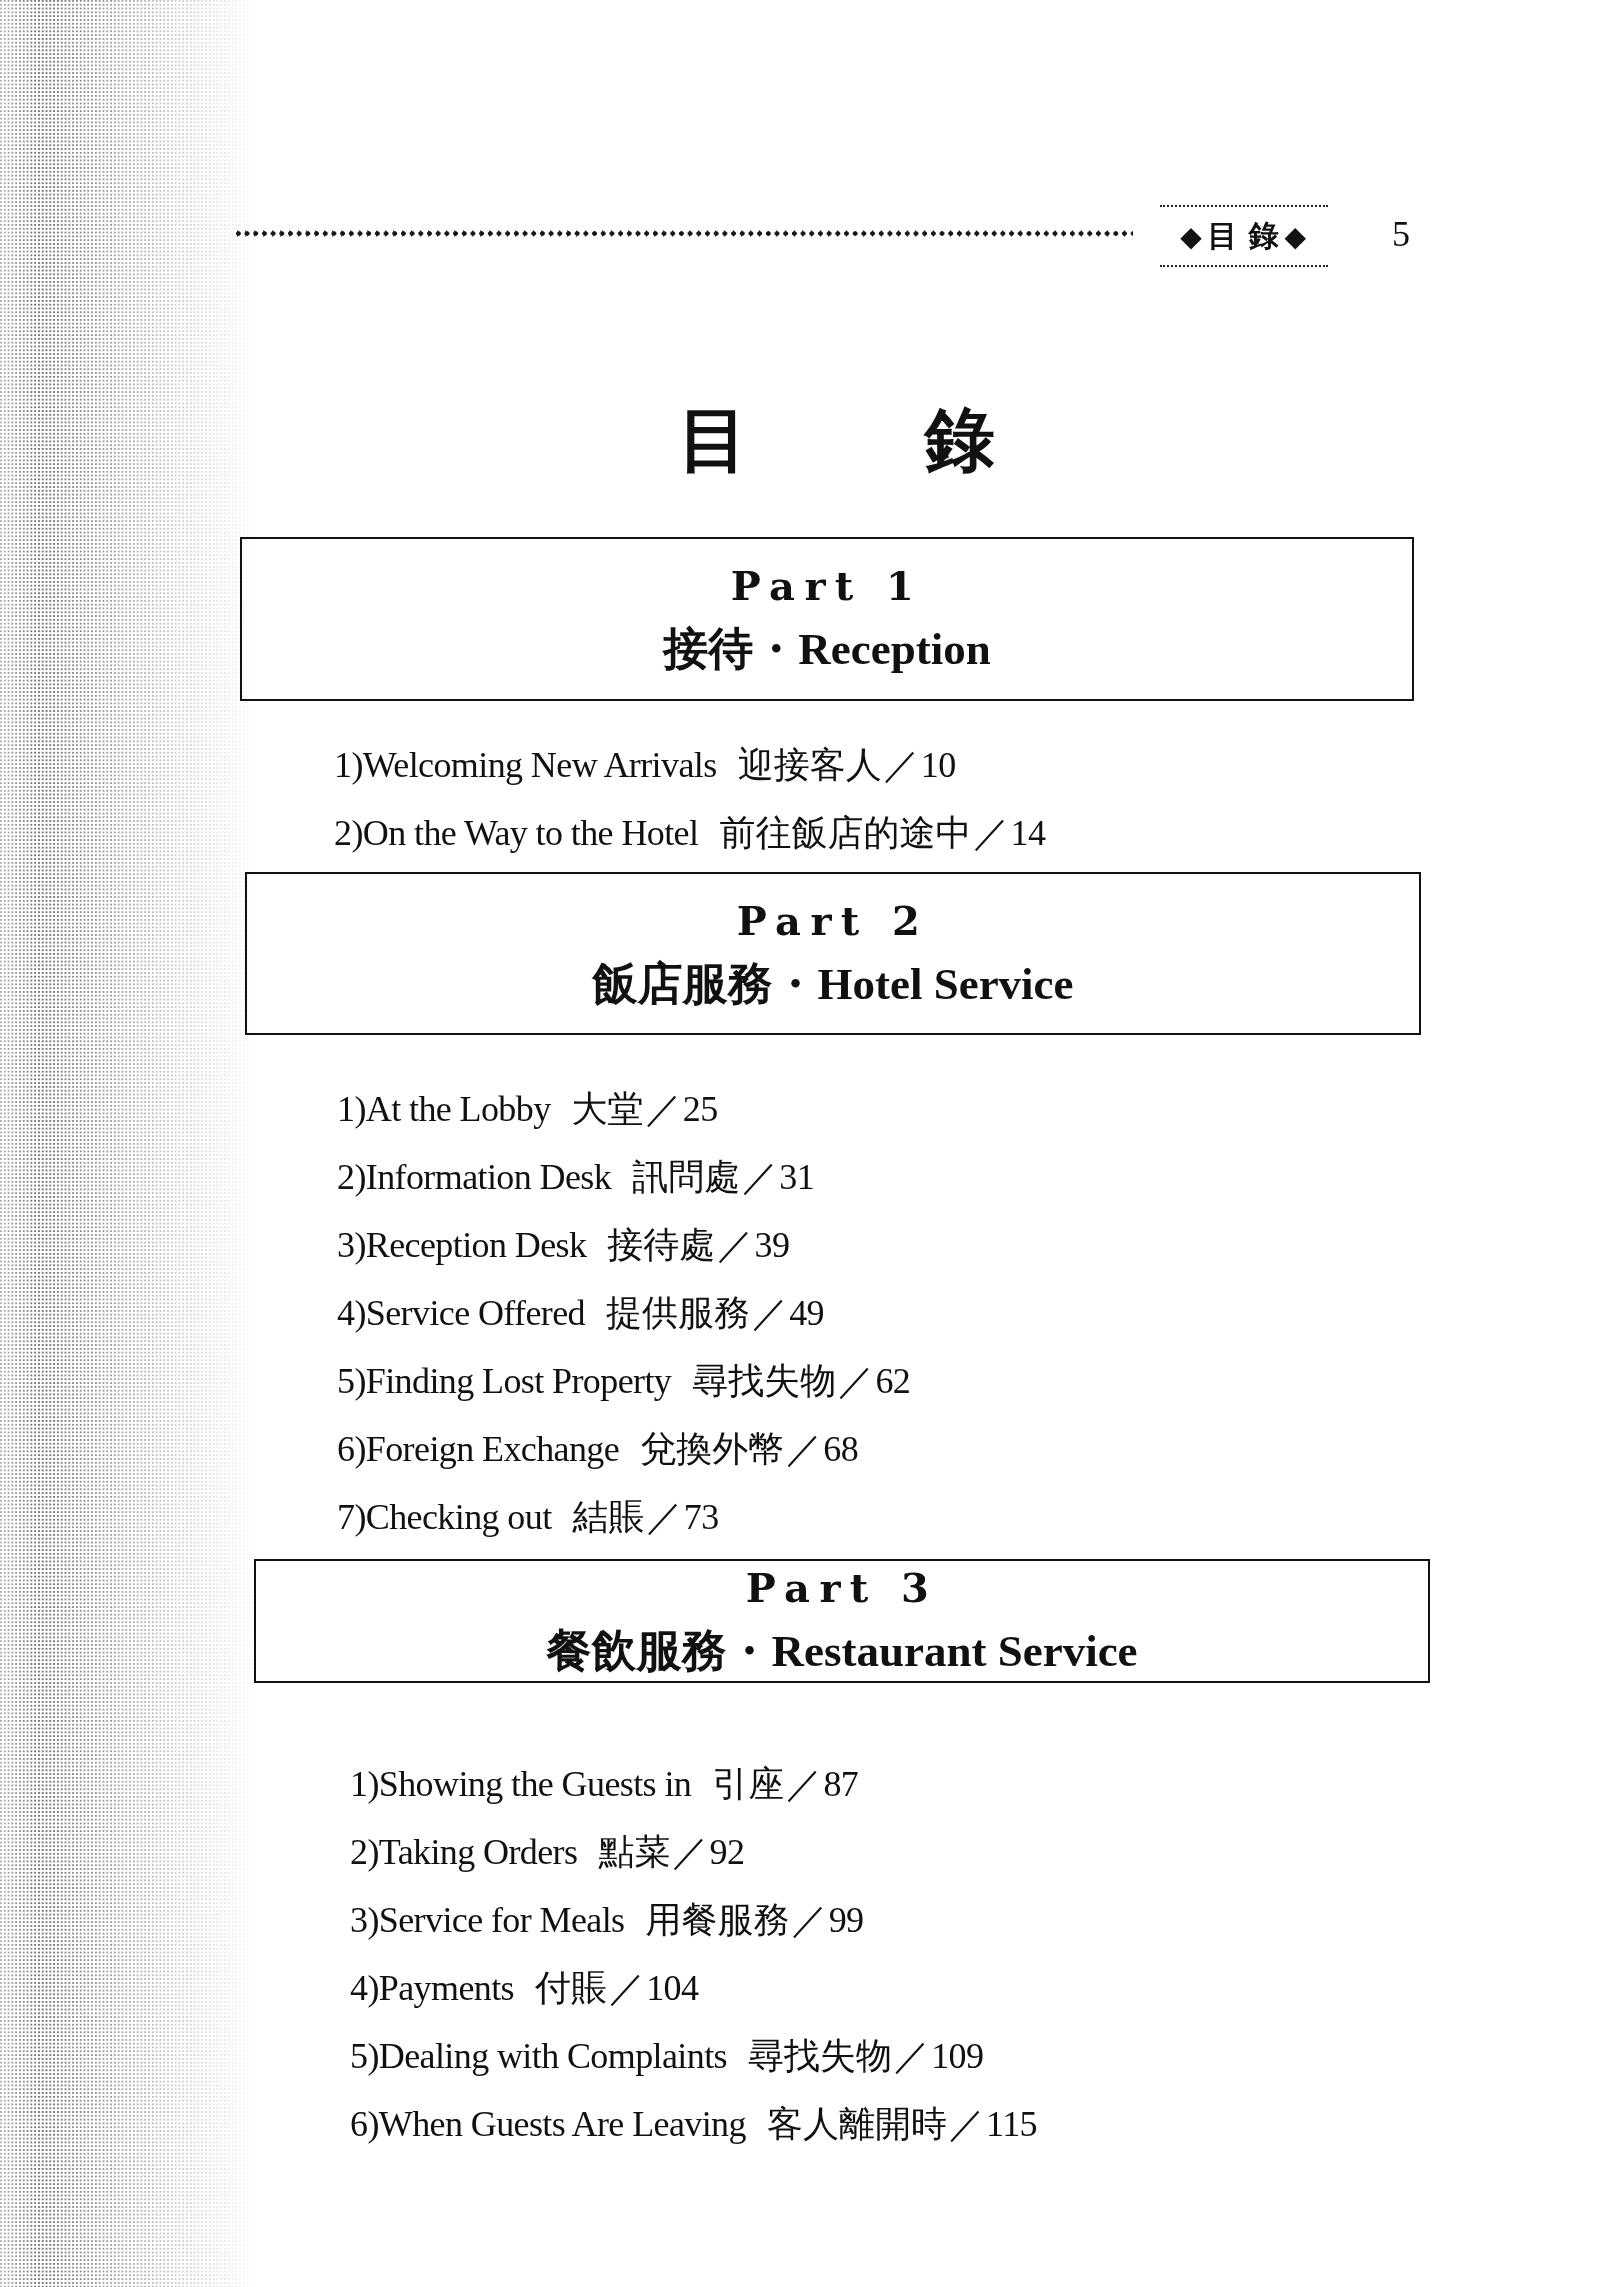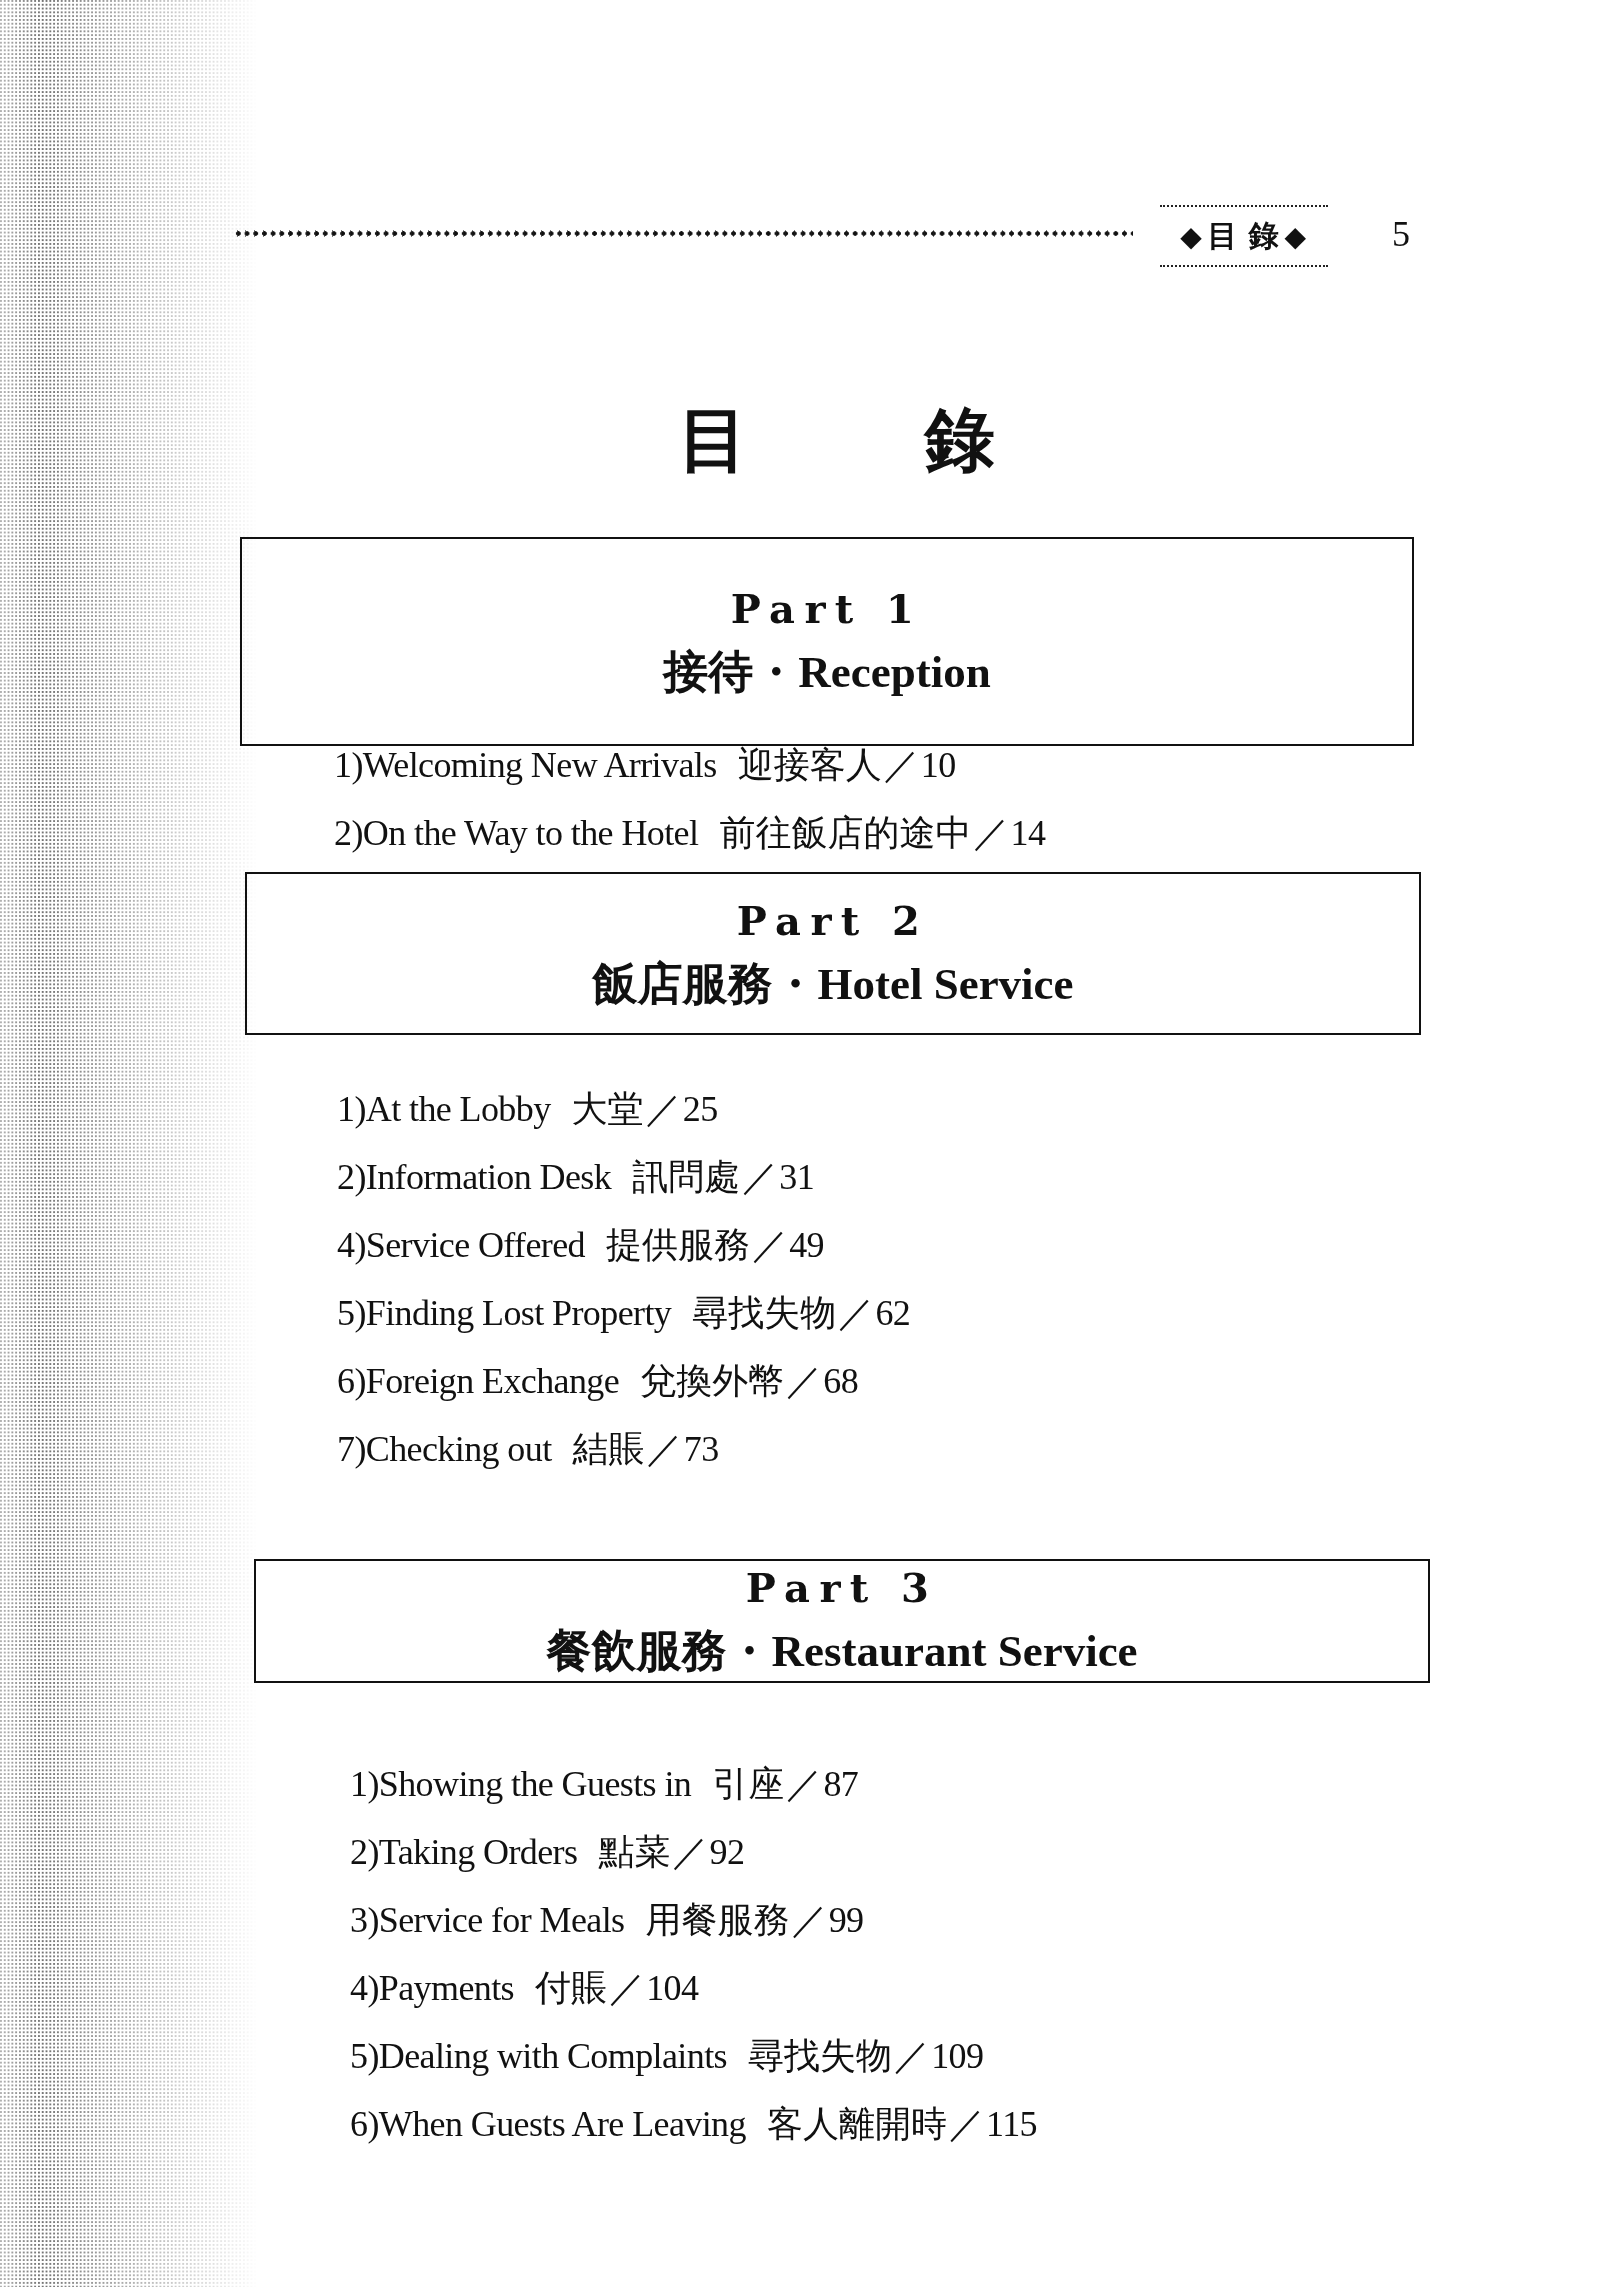--- a/index.html
+++ b/index.html
@@ -73,21 +73,21 @@
 <div class="header-label">
   <span class="diamond">◆</span>
   <span style="margin:0 3.8px;">目 錄</span>
   <span class="diamond">◆</span>
 </div>
 
 <div class="page-number">5</div>
 
 <div class="toc-title">目 錄</div>
 
-<div class="part-box" style="left:240px; top:537px; width:1174px; height:209px;">
+<div class="part-box" style="left:240px; top:537px; width:1174px; height:164px;">
   <div class="part-label">Part 1</div>
   <div class="part-title">接待・Reception</div>
 </div>
 <ul class="toc-list" style="left:334px; top:731px;">
   <li class="toc-item">
     <span>1)</span><span>Welcoming New Arrivals</span><span class="zh">迎接客人</span><span class="sep">／</span><span>10</span>
   </li>
   <li class="toc-item">
     <span>2)</span><span>On the Way to the Hotel</span><span class="zh">前往飯店的途中</span><span class="sep">／</span><span>14</span>
   </li>
@@ -96,20 +96,23 @@
 <div class="part-box" style="left:245px; top:872px; width:1176px; height:163px;">
   <div class="part-label">Part 2</div>
   <div class="part-title">飯店服務・Hotel Service</div>
 </div>
 <ul class="toc-list" style="left:337px; top:1075px;">
   <li class="toc-item">
     <span>1)</span><span>At the Lobby</span><span class="zh">大堂</span><span class="sep">／</span><span>25</span>
   </li>
   <li class="toc-item">
     <span>2)</span><span>Information Desk</span><span class="zh">訊問處</span><span class="sep">／</span><span>31</span>
+  </li>
+  <li class="toc-item">
+    <span>3)</span><span>Reception Desk</span><span class="zh">接待處</span><span class="sep">／</span><span>39</span>
   </li>
   <li class="toc-item">
     <span>4)</span><span>Service Offered</span><span class="zh">提供服務</span><span class="sep">／</span><span>49</span>
   </li>
   <li class="toc-item">
     <span>5)</span><span>Finding Lost Property</span><span class="zh">尋找失物</span><span class="sep">／</span><span>62</span>
   </li>
   <li class="toc-item">
     <span>6)</span><span>Foreign Exchange</span><span class="zh">兌換外幣</span><span class="sep">／</span><span>68</span>
   </li>

